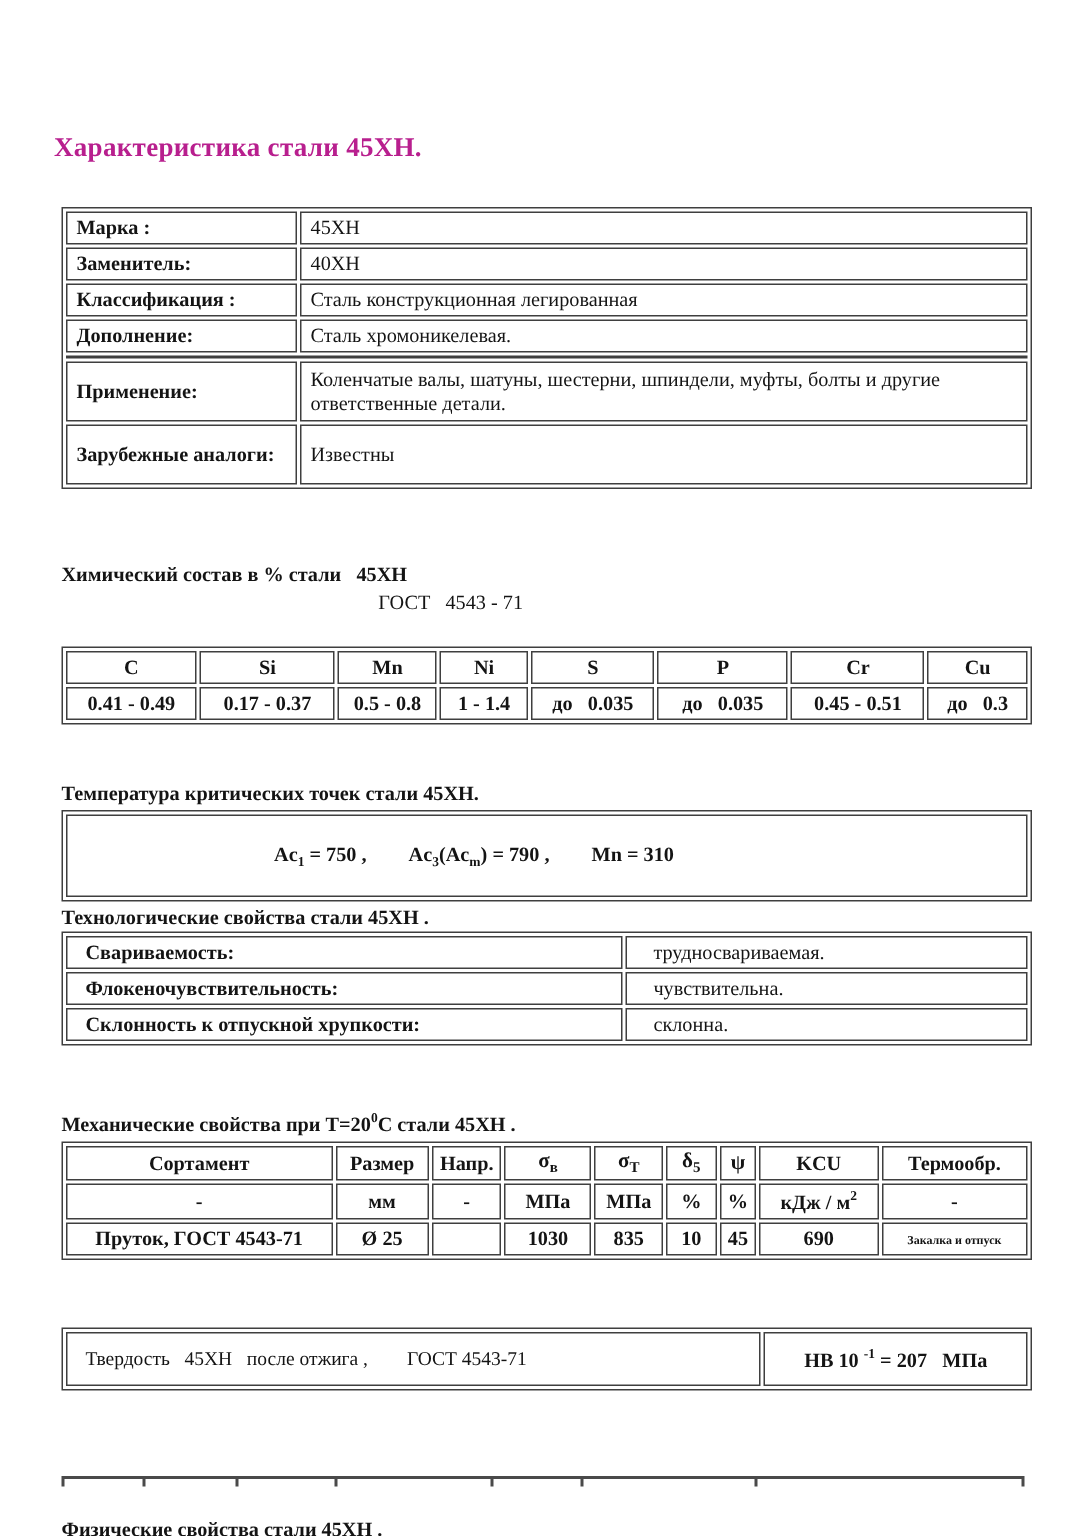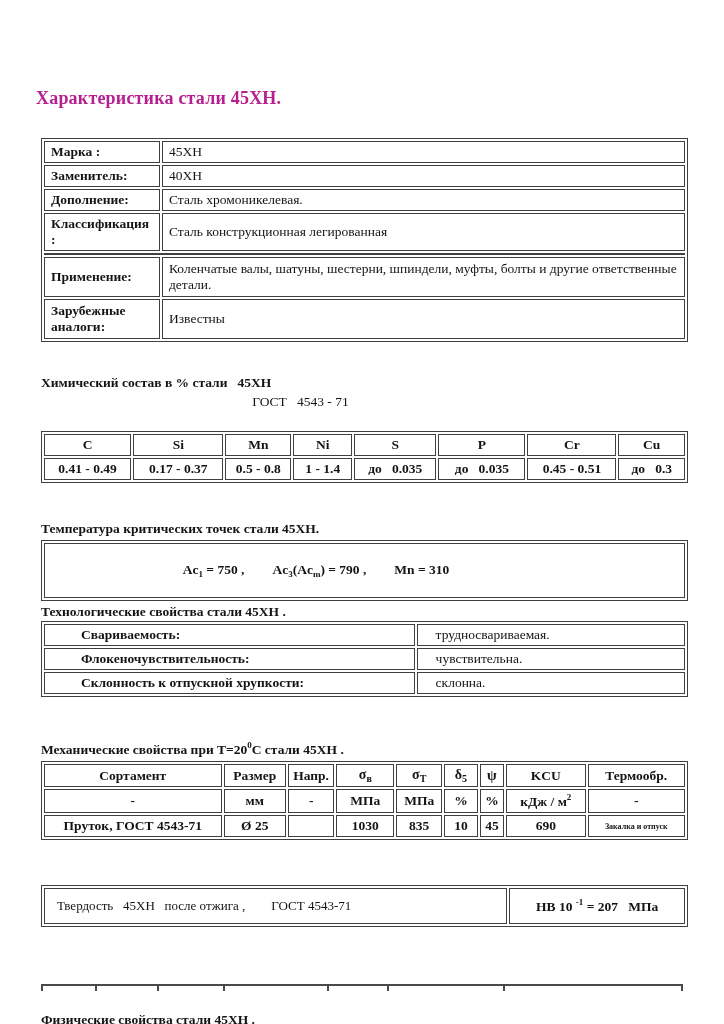--- a/index.html
+++ b/index.html
@@ -39,37 +39,37 @@
   }
   td {
     border: 1px solid #3f3f3f;
     font-size: 13.5px;
     padding: 2px 6px;
     vertical-align: middle;
     white-space: pre-wrap;
   }
 
   
-  #info-table td.lbl { font-weight: bold; width: 116px; margin-left: 28px; }
+  #info-table td.lbl { font-weight: bold; width: 154px; margin-left: 28px; }
   #info-table td.val { }
   #info-table tr.single td { height: 19px; }
   #info-table td.gap { height: 1px; padding: 0; }
   #info-table tr.tall td { height: 40px; }
 
   
   #chem-table td { text-align: center; font-weight: bold; height: 20px; padding: 2px 2px; }
 
   
   #crit-table td { height: 23px; text-align: center; font-weight: bold; padding-right: 130px; }
   .csub { font-size: 9px; font-weight: bold; vertical-align: -3px; }
   .cgap { display: inline-block; width: 28px; }
 
   
   #tech-table td { height: 20px; }
-  #tech-table td.lbl { font-weight: bold; width: 58%; padding-left: 36px; }
+  #tech-table td.lbl { font-weight: bold; width: 58%; padding-left: 12px; }
   #tech-table td.val { padding-left: 18px; }
 
   
   #mech-table td { text-align: center; padding: 2px 2px; }
   #mech-table tr.hdr td { height: 22px; font-weight: bold; }
   #mech-table tr.units td { height: 23px; font-weight: bold; }
   #mech-table tr.data td { height: 20px; font-weight: bold; }
   #mech-table td.sym { font-weight: normal; font-size: 14px; }
   .symsub { font-size: 10px; font-weight: bold; vertical-align: -3px; }
   .sup { font-size: 9px; font-weight: bold; vertical-align: 6px; }
@@ -101,26 +101,26 @@
     <tbody>
         <tr class="single">
       <td class="lbl">Марка :</td>
       <td class="val">45ХН</td>
     </tr>
     <tr class="single">
       <td class="lbl">Заменитель:</td>
       <td class="val">40ХН</td>
     </tr>
     <tr class="single">
+      <td class="lbl">Классификация :</td>
+      <td class="val">Сталь конструкционная легированная</td>
+    </tr>
+    <tr class="single">
       <td class="lbl">Дополнение:</td>
       <td class="val">Сталь хромоникелевая.</td>
-    </tr>
-    <tr class="single">
-      <td class="lbl">Классификация :</td>
-      <td class="val">Сталь конструкционная легированная</td>
     </tr>
     <tr>
       <td class="gap" colspan="2"></td>
     </tr>
     <tr class="tall">
       <td class="lbl">Применение:</td>
       <td class="val">Коленчатые валы, шатуны, шестерни, шпиндели, муфты, болты и другие ответственные детали.</td>
     </tr>
     <tr class="tall">
       <td class="lbl">Зарубежные аналоги:</td>

